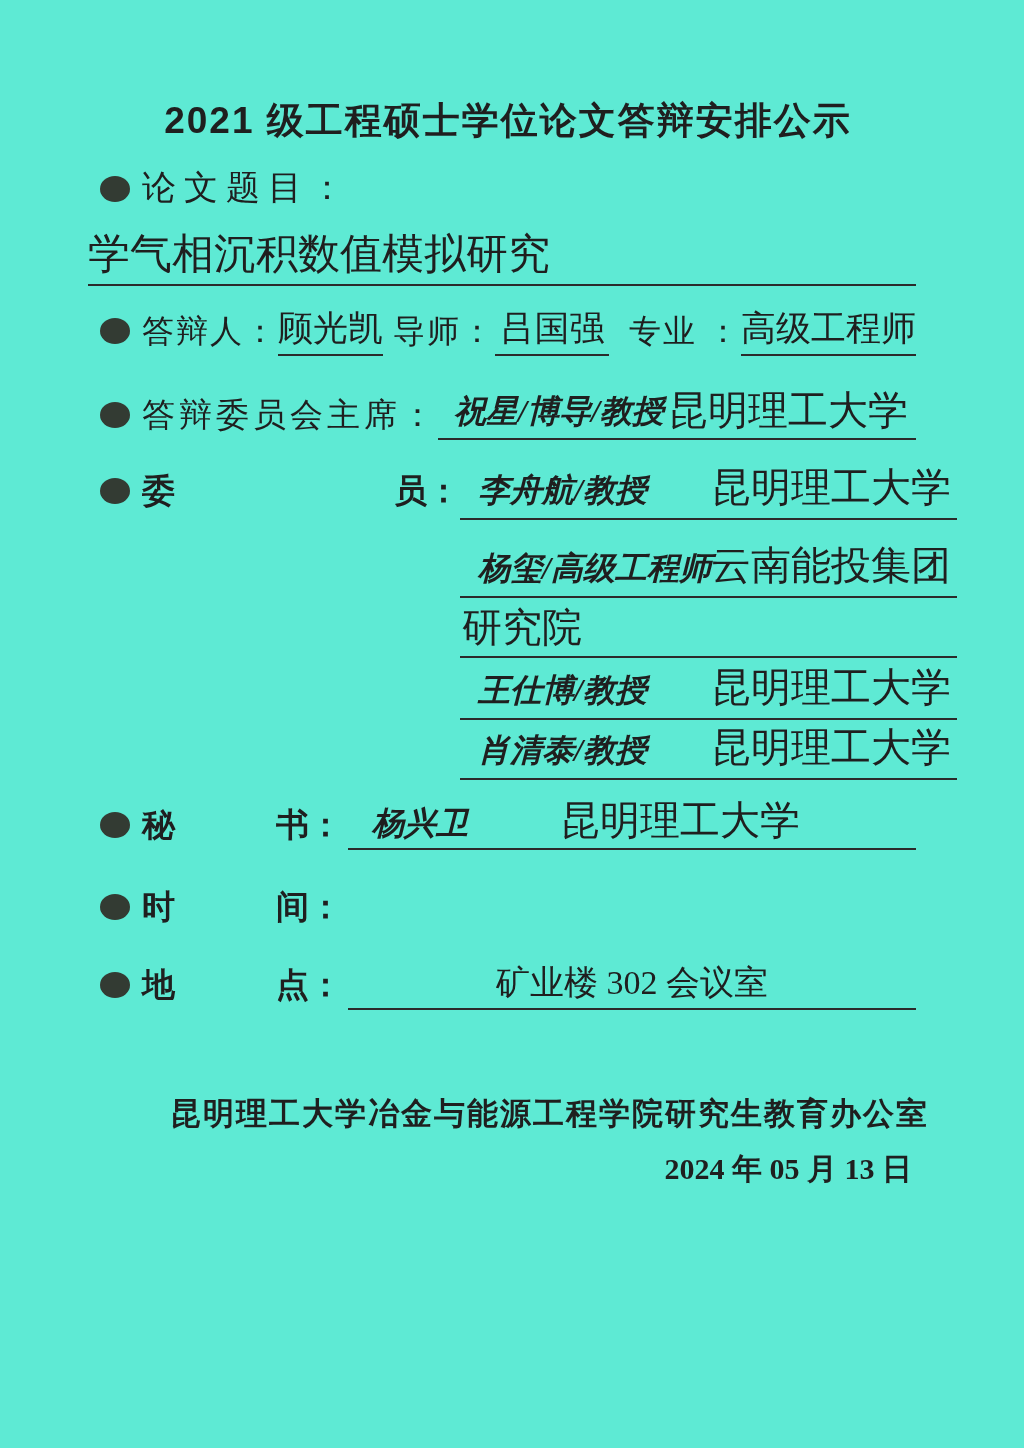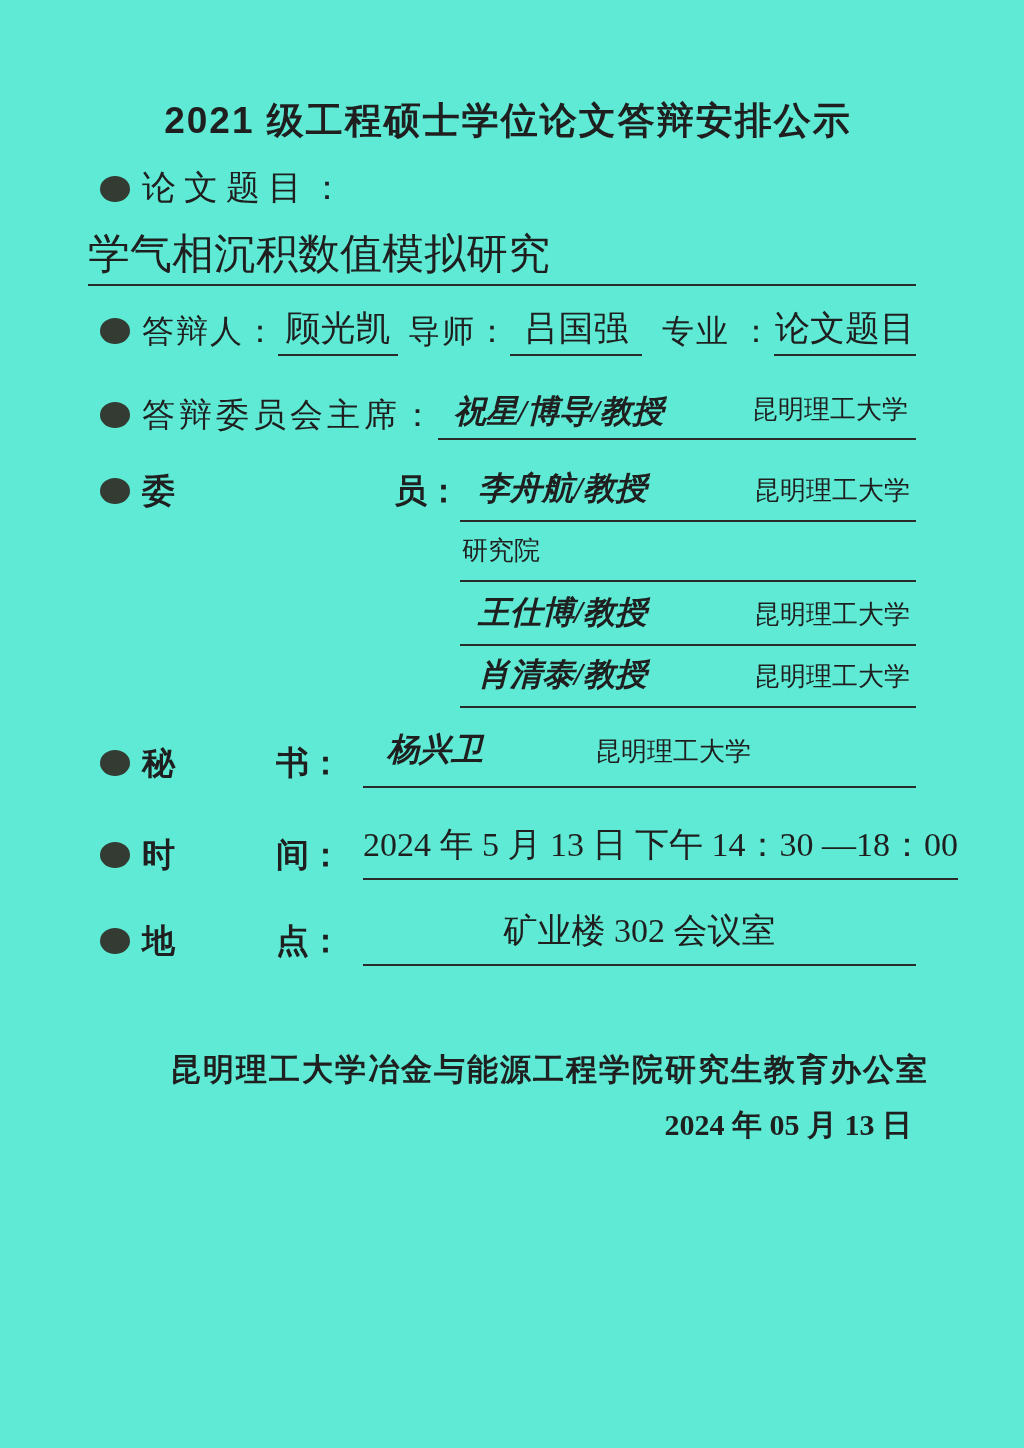--- a/index.html
+++ b/index.html
@@ -43,40 +43,40 @@
   .fill-major{flex:1;}
   .ml10{margin-left:10px;} .ml20{margin-left:20px;}
 
   
   .chair-row{margin-top:32px;align-items:flex-end;}
   .chair-row .bullet{margin-bottom:12px;}
   .chair-lbl{font-size:33px;letter-spacing:4px;line-height:50px;}
   .chair-fill{flex:1;display:flex;justify-content:space-between;align-items:center;
               padding:0 8px 4px 16px;line-height:46px;}
   .kai-name{font-style:italic;font-weight:600;font-size:32px;white-space:nowrap;}
-  .affil{font-size:26px;white-space:nowrap;font-family:Liberation Mono, monospace;}
+  .affil{font-size:40px;white-space:nowrap;}
 
   
   .cmt-row{margin-top:26px;align-items:flex-start;}
   .cmt-row .bullet{margin-top:12px;}
   .cmt-labels{width:318px;flex:none;display:flex;justify-content:space-between;
               font-weight:bold;font-size:33px;line-height:50px;}
   .entries{flex:1;display:flex;flex-direction:column;}
   .entry{display:flex;justify-content:space-between;align-items:baseline;
          border-bottom:2px solid #2b2b2b;padding:0 6px 6px 18px;line-height:44px;}
   .entry-cont{display:flex;justify-content:flex-start;border-bottom:2px solid #2b2b2b;
               padding:0 6px 6px 2px;line-height:44px;}
   .mt24{margin-top:24px;} .mt8{margin-top:8px;} .mt6{margin-top:6px;}
 
   
   .pair-row{align-items:flex-end;}
   .pair-row .bullet{margin-bottom:12px;}
   .pair-labels{width:200px;flex:none;display:flex;justify-content:space-between;
                font-weight:bold;font-size:33px;line-height:50px;}
-  .pair-fill{flex:1;margin-left:21px;line-height:50px;padding-bottom:8px;gap:20px;}
+  .pair-fill{flex:1;margin-left:6px;line-height:50px;padding-bottom:0;}
   .sec-fill{display:flex;align-items:baseline;padding-left:24px;}
   .sec-gap{margin-left:92px;}
   .center-fill{text-align:center;font-size:34px;white-space:nowrap;}
   .sec-row{margin-top:16px;}
   .time-row{margin-top:32px;}
   .loc-row{margin-top:26px;}
 
   
   .footer-office{margin-top:84px;margin-left:70px;text-align:center;
                  font-weight:bold;font-size:31px;letter-spacing:2px;line-height:40px;white-space:nowrap;}
@@ -97,21 +97,21 @@
     </div>
     <div class="fill thesis-line2">学气相沉积数值模拟研究</div>
 
     <div class="row cand-row">
       <span class="bullet" style="background: rgb(51, 59, 51);"></span>
       <span class="lbl cand-lbl">答辩人：</span>
       <span class="fill cand-fill fill-name">顾光凯</span>
       <span class="lbl cand-lbl ml10">导师：</span>
       <span class="fill cand-fill fill-advisor">吕国强</span>
       <span class="lbl cand-lbl ml20">专业 ：</span>
-      <span class="fill cand-fill fill-major">论文题目</span>
+      <span class="fill cand-fill fill-major">高级工程师</span>
     </div>
 
     <div class="row chair-row">
       <span class="bullet" style="background: rgb(51, 59, 51);"></span>
       <span class="lbl chair-lbl">答辩委员会主席：</span>
       <span class="fill chair-fill">
         <span class="kai-name">祝星/博导/教授</span>
         <span class="affil">昆明理工大学</span>
       </span>
     </div>
@@ -119,20 +119,24 @@
     <div class="row cmt-row">
       <span class="bullet" style="background: rgb(51, 59, 51);"></span>
       <span class="cmt-labels">
         <span>委</span>
         <span>员：</span>
       </span>
       <span class="entries">
         <span class="entry">
           <span class="kai-name">李舟航/教授</span>
           <span class="affil">昆明理工大学</span>
+        </span>
+        <span class="entry mt24">
+          <span class="kai-name">杨玺/高级工程师</span>
+          <span class="affil">云南能投集团</span>
         </span>
         <span class="entry-cont mt8">
           <span class="affil">研究院</span>
         </span>
         <span class="entry mt8">
           <span class="kai-name">王仕博/教授</span>
           <span class="affil">昆明理工大学</span>
         </span>
         <span class="entry mt6">
           <span class="kai-name">肖清泰/教授</span>
@@ -152,21 +156,20 @@
         <span class="affil sec-gap">昆明理工大学</span>
       </span>
     </div>
 
     <div class="row pair-row time-row">
       <span class="bullet" style="background: rgb(51, 59, 51);"></span>
       <span class="pair-labels">
         <span>时</span>
         <span>间：</span>
       </span>
-      <span class="fill pair-fill center-fill">2024 年 5 月 13 日 下午 14：30 —18：00</span>
     </div>
 
     <div class="row pair-row loc-row">
       <span class="bullet" style="background: rgb(51, 59, 51);"></span>
       <span class="pair-labels">
         <span>地</span>
         <span>点：</span>
       </span>
       <span class="fill pair-fill center-fill">矿业楼 302 会议室</span>
     </div>

